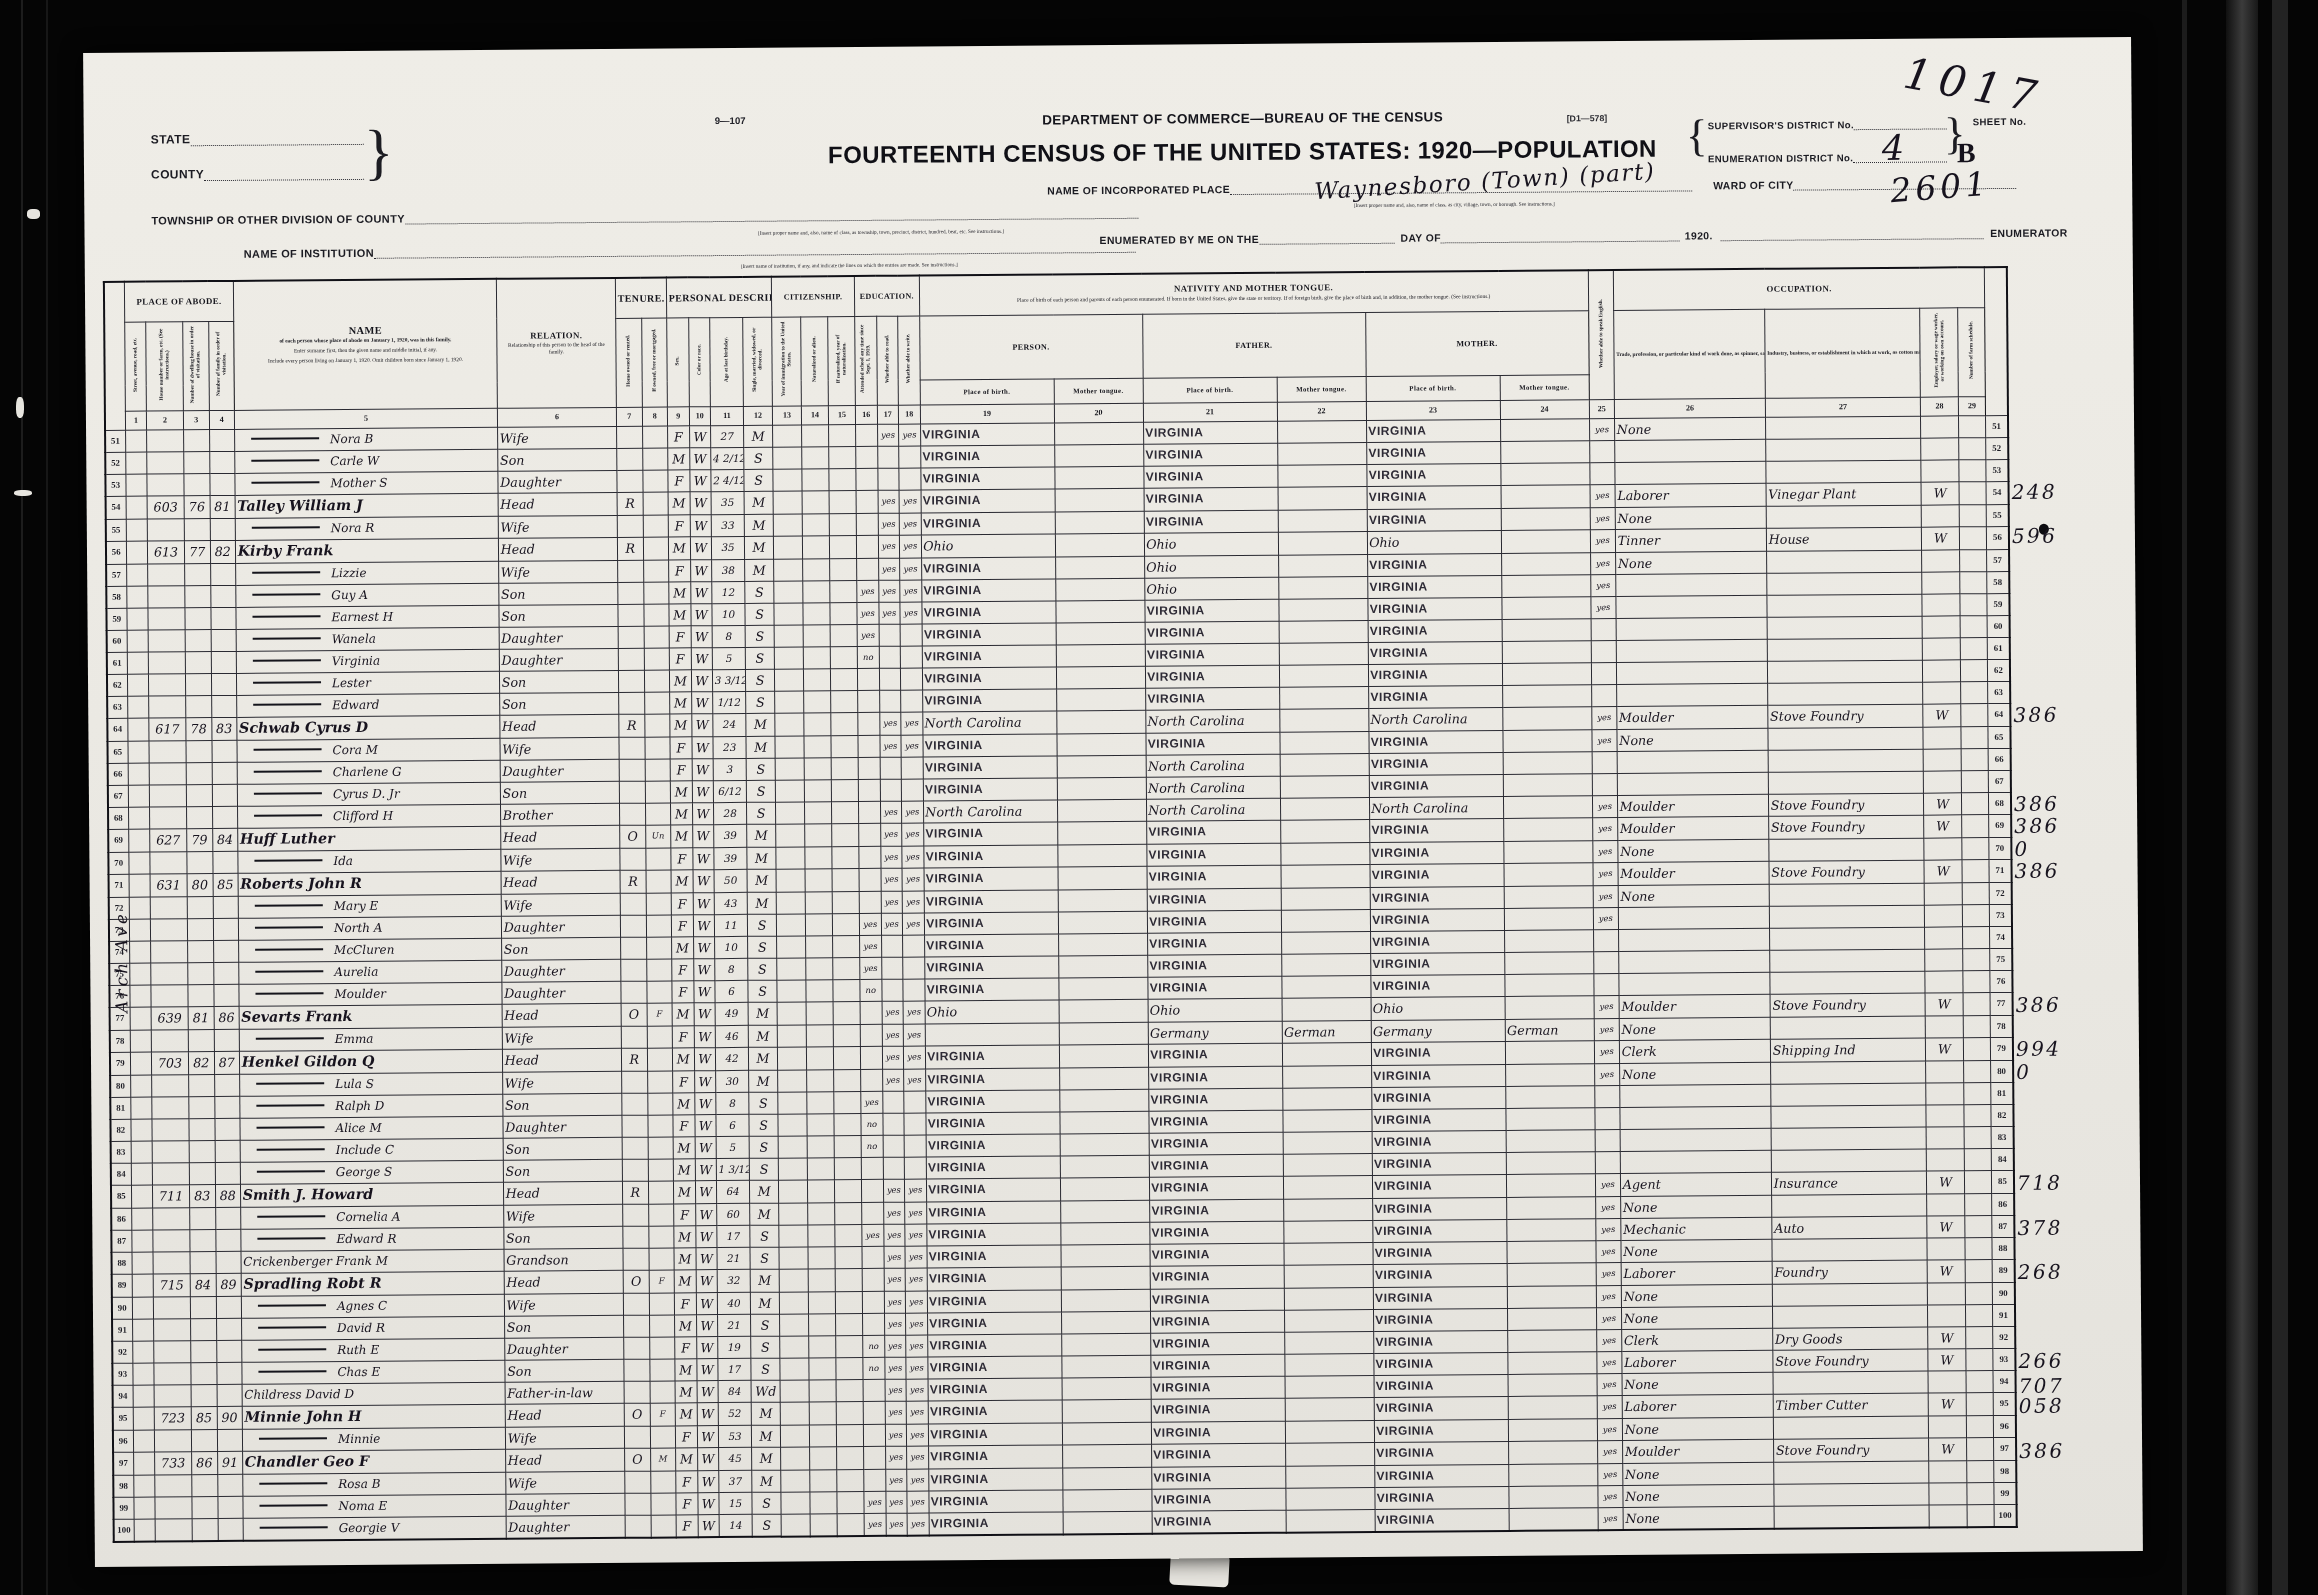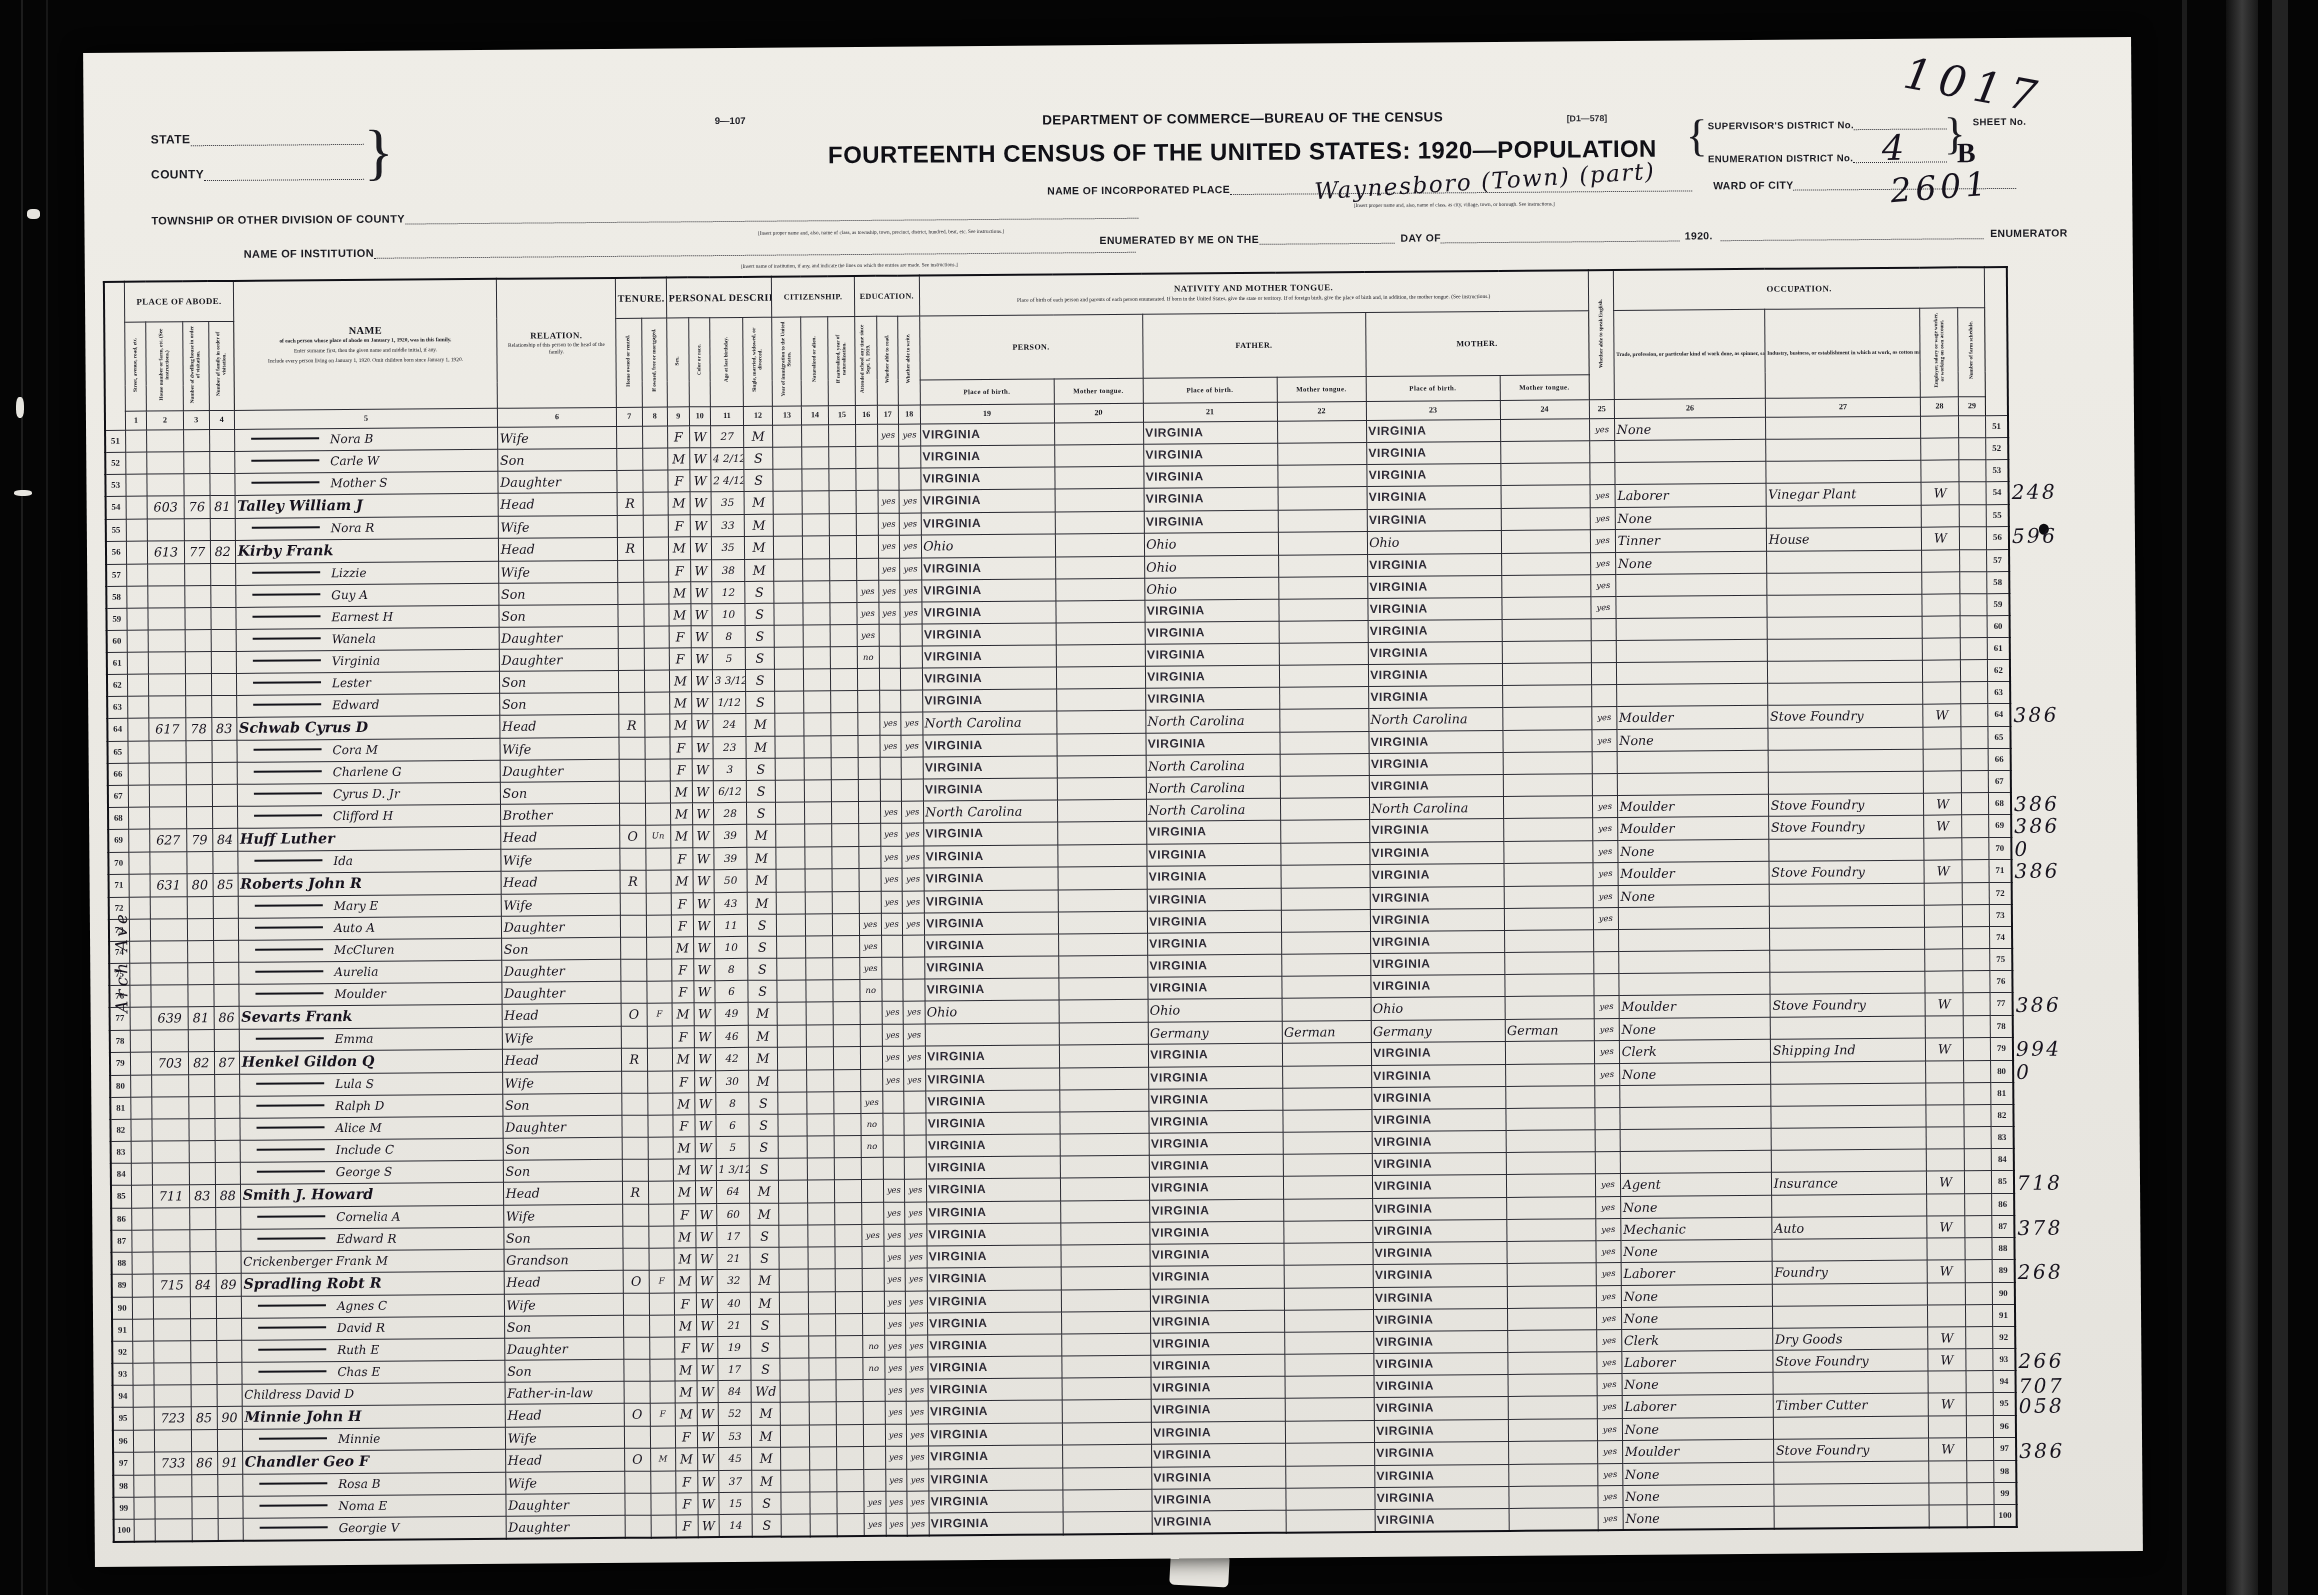--- a/index.html
+++ b/index.html
@@ -1005,21 +1005,21 @@
           <td class="hw c"></td>
           <td></td>
           <td class="rownum gb">72</td>
         </tr>
         <tr>
           <td class="rownum">73</td>
           <td class="gb"></td>
           <td class="hw c"></td>
           <td class="hw c"></td>
           <td class="hw c"></td>
-          <td class="gb namec"><span class="ditto"></span><span class="hw">Auto A</span></td>
+          <td class="gb namec"><span class="ditto"></span><span class="hw">North A</span></td>
           <td class="gb hw">Daughter</td>
           <td class="gb hw c"></td>
           <td class="hw c sm"></td>
           <td class="gb hw c">F</td>
           <td class="hw c">W</td>
           <td class="hw c agec">11</td>
           <td class="hw c">S</td>
           <td class="gb"></td>
           <td></td>
           <td></td>

